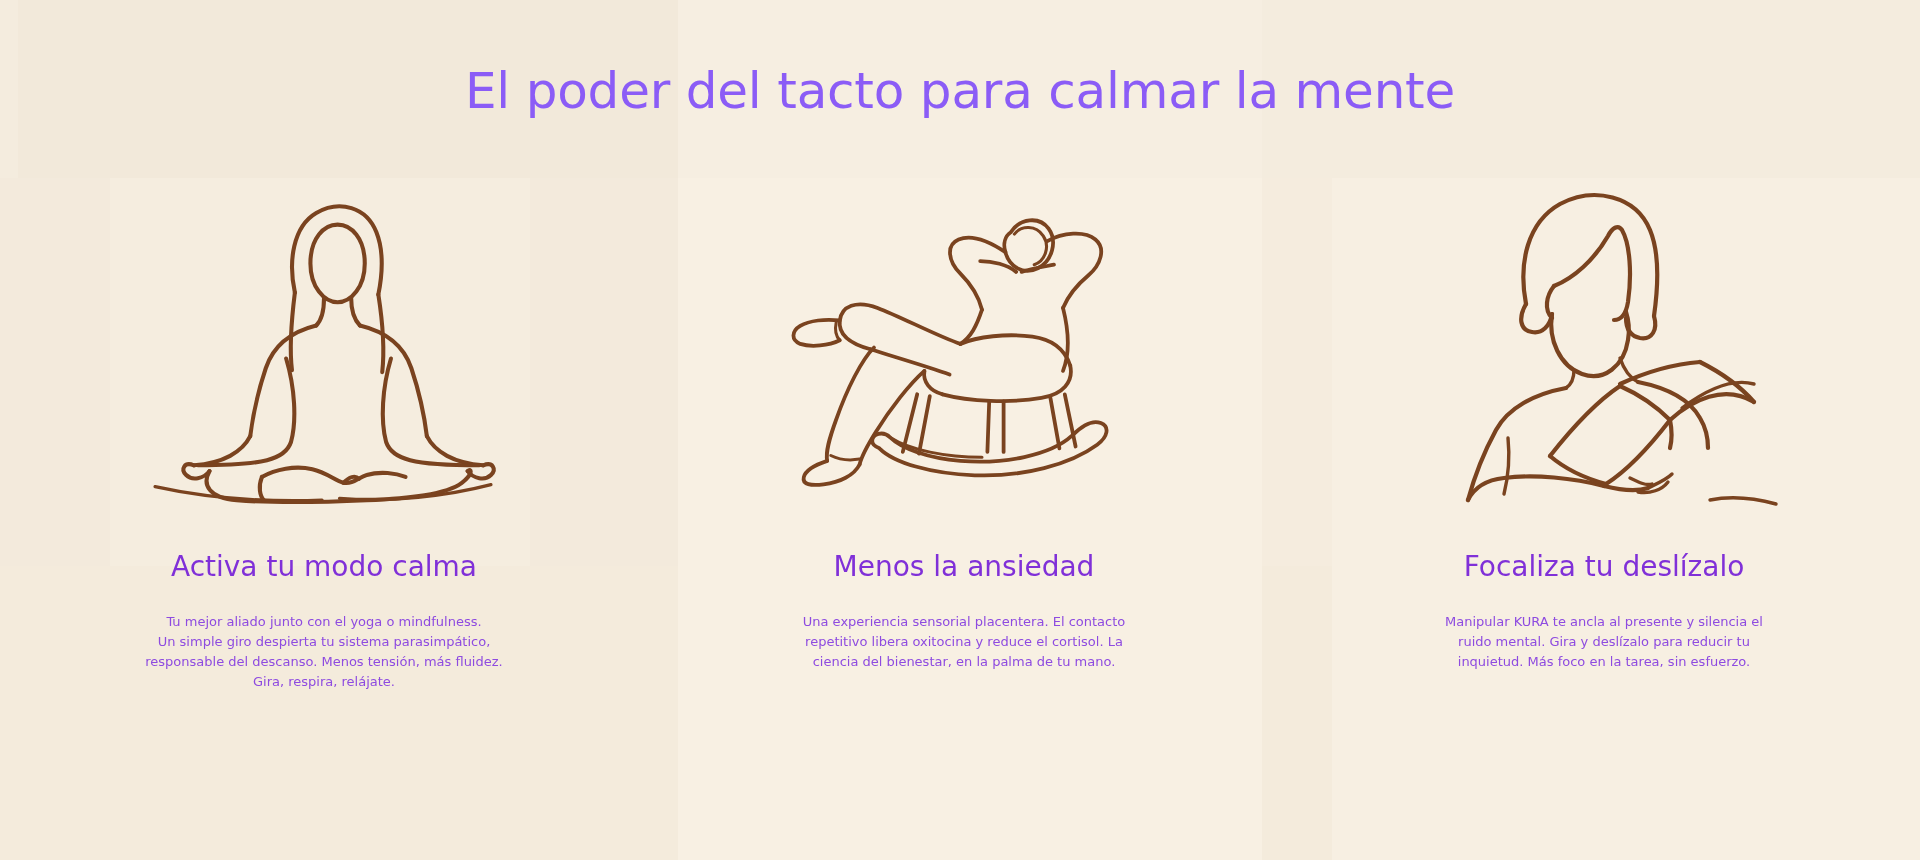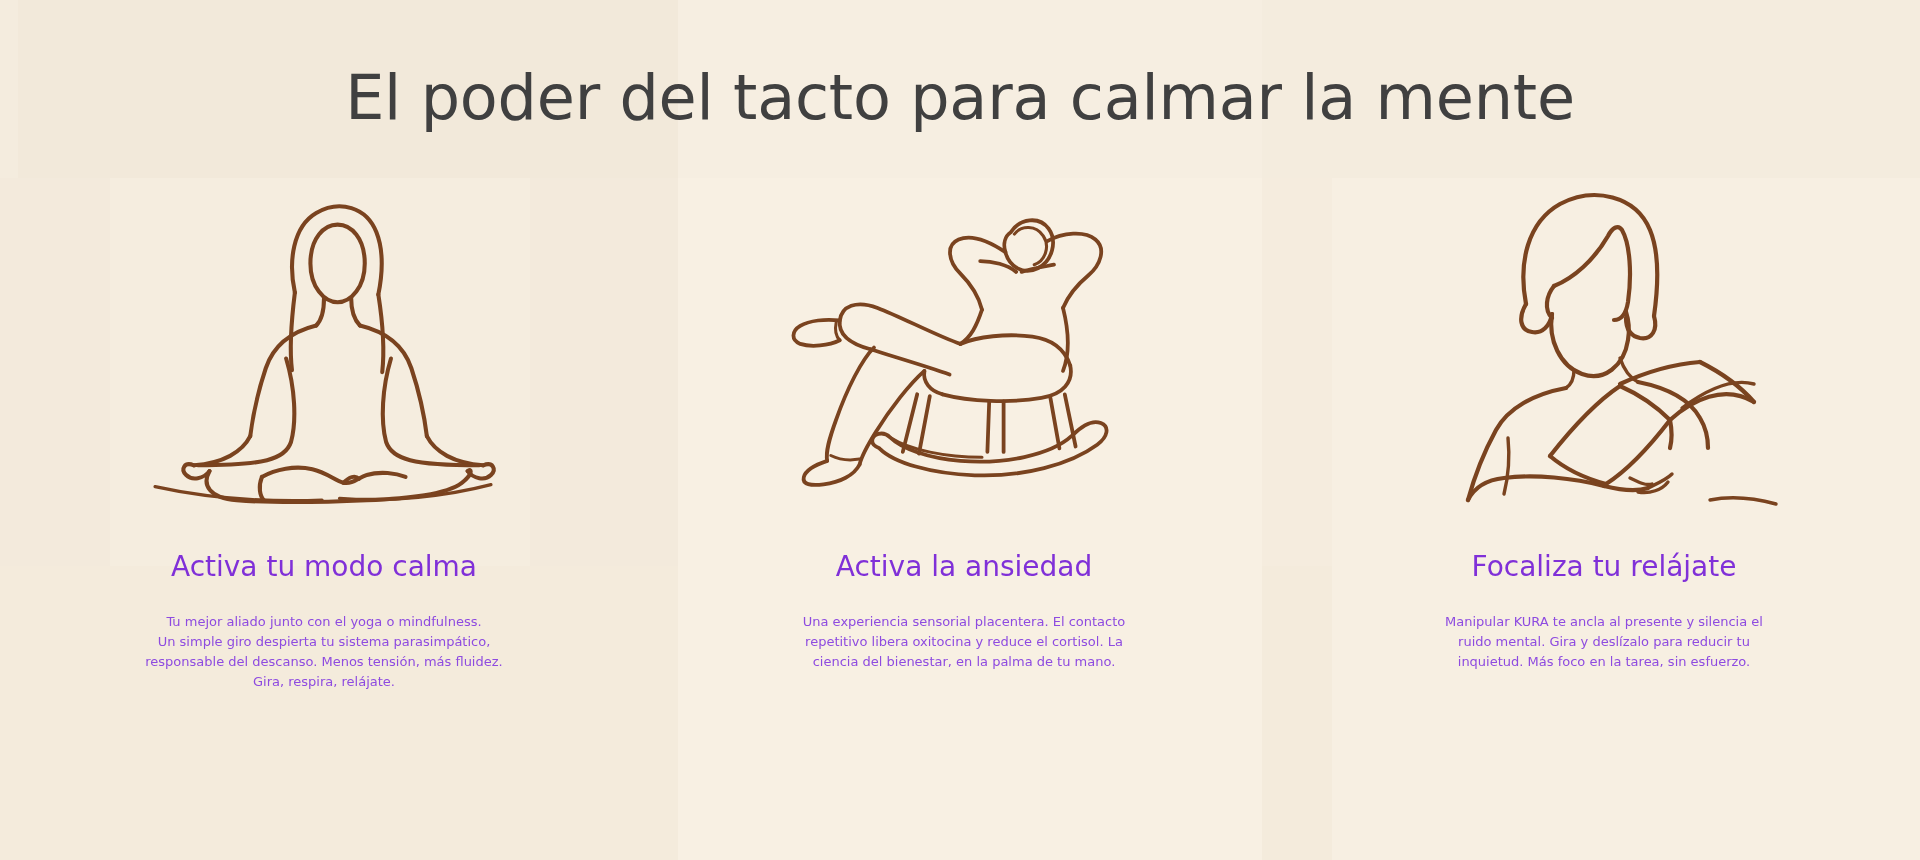--- a/index.html
+++ b/index.html
@@ -51,24 +51,24 @@
     height: 860px;
   }
 
   #page-title {
     position: absolute;
     top: 64px;
     left: 0;
     width: 1920px;
     text-align: center;
     font-family: "DejaVu Sans", sans-serif;
-    font-size: 62px;
+    font-size: 50px;
     font-weight: 400;
     letter-spacing: -0.2px;
-    color: #404040;
+    color: #8b5cf6;
     line-height: 1.1;
   }
 
   #columns {
     position: absolute;
     top: 178px;
     left: 0;
     width: 1920px;
     display: flex;
     flex-direction: row;
@@ -227,21 +227,21 @@
           <path class="ink" d="M162 224 L 150 288"></path>
           <path class="ink" d="M228 230 L 226 286"></path>
           <path class="ink" d="M244 230 L 244 286"></path>
           <path class="ink" d="M296 226 L 306 282"></path>
           <path class="ink" d="M312 222 L 324 280"></path>
 
           <path class="ink" d="M106 282 C 122 298, 162 310, 212 312 C 266 314, 318 300, 348 278 C 360 269, 362 258, 352 254 C 342 250, 330 258, 320 268 C 296 290, 244 300, 196 296 C 160 293, 130 282, 118 270 C 110 262, 98 266, 98 274 C 98 278, 101 280, 106 282"></path>
           <path class="ink ink-thin" d="M118 270 C 140 284, 180 292, 220 292"></path>
         </svg>
       </div>
-      <div class="card-heading">Activa la ansiedad</div>
+      <div class="card-heading">Menos la ansiedad</div>
       <div class="card-body">Una experiencia sensorial placentera. El contacto
 repetitivo libera oxitocina y reduce el cortisol. La
 ciencia del bienestar, en la palma de tu mano.</div>
     </div>
 
     <div class="column col-3">
       <div class="illustration">
         <svg viewBox="0 0 360 330" xmlns="http://www.w3.org/2000/svg" aria-hidden="true">
 
           <path class="ink" d="M102 126 C 94 84, 104 44, 136 26 C 170 8, 212 18, 226 52 C 236 76, 234 110, 230 138"></path>
@@ -279,20 +279,20 @@
           <path class="ink" d="M276 184 C 296 194, 316 208, 330 224"></path>
           <path class="ink" d="M246 242 C 268 222, 300 206, 330 224"></path>
           <path class="ink ink-thin" d="M258 230 C 282 212, 308 200, 330 206"></path>
 
           <path class="ink ink-thin" d="M224 310 C 232 306, 242 302, 248 296"></path>
           <path class="ink ink-thin" d="M214 314 C 226 316, 238 312, 244 304"></path>
 
           <path class="ink ink-thin" d="M286 322 C 306 318, 330 320, 352 326"></path>
         </svg>
       </div>
-      <div class="card-heading">Focaliza tu relájate</div>
+      <div class="card-heading">Focaliza tu deslízalo</div>
       <div class="card-body">Manipular KURA te ancla al presente y silencia el
 ruido mental. Gira y deslízalo para reducir tu
 inquietud. Más foco en la tarea, sin esfuerzo.</div>
     </div>
 
   </div>
 </div>
 
 </body></html>

